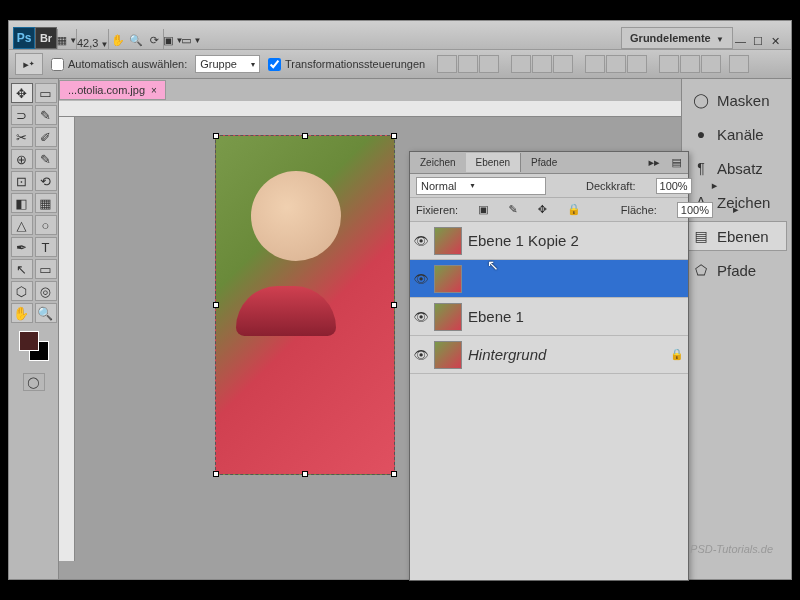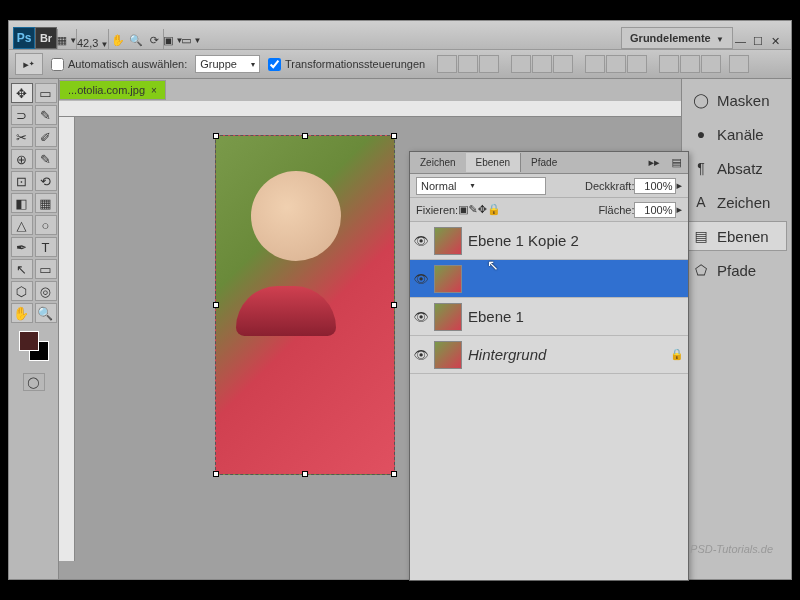--- a/index.html
+++ b/index.html
@@ -27,35 +27,35 @@
 .toolbox{width:50px;background:#b8b8b8;border-right:1px solid #888;display:flex;flex-direction:column;align-items:center;padding:4px 2px}
 .tool-grid{display:grid;grid-template-columns:22px 22px;gap:2px}
 .tool{width:22px;height:20px;background:#c8c8c8;border:1px solid #999;display:flex;align-items:center;justify-content:center;cursor:pointer;font-size:13px}
 .tool.active{background:#e0e0e0;border:1px solid #666}
 .swatches{width:30px;height:30px;position:relative;margin-top:8px}
 .sw-fg{width:20px;height:20px;background:#4a2020;border:1px solid #fff;position:absolute;top:0;left:0}
 .sw-bg{width:20px;height:20px;background:#000;border:1px solid #fff;position:absolute;bottom:0;right:0}
 .qmask{width:22px;height:18px;border:1px solid #999;margin-top:12px;display:flex;align-items:center;justify-content:center}
 .canvas-area{flex:1;display:flex;flex-direction:column;background:#a0a0a0;position:relative}
 .tabs{height:22px;background:#b8b8b8;display:flex;align-items:center}
-.tab{padding:3px 8px;background:#84cc16;border:1px solid #999;margin-right:1px;display:flex;align-items:flex-end;gap:6px;font-size:10px}
+.tab{padding:3px 8px;background:#f9a8d4;border:1px solid #999;margin-right:1px;display:flex;align-items:flex-end;gap:6px;font-size:10px}
 .tab .x{font-size:10px}
 .rulers{position:absolute;top:22px;left:0;right:0;height:16px;background:#e8e8e8;border-bottom:1px solid #888}
 .ruler-v{position:absolute;top:38px;left:0;bottom:18px;width:16px;background:#e8e8e8;border-right:1px solid #888}
 .canvas{position:absolute;top:38px;left:16px;right:0;bottom:18px;background:#a0a0a0;overflow:hidden}
 .photo{position:absolute;top:18px;left:140px;width:180px;height:340px;border:1px dashed #555;background:linear-gradient(135deg,#7a9a4a 0%,#6a8a3a 30%,#d04050 55%,#e05060 100%)}
 .photo::before{content:"";position:absolute;top:35px;left:35px;width:90px;height:90px;border-radius:50%;background:radial-gradient(circle at 40% 40%,#f0d0b0,#d8b090)}
 .photo::after{content:"";position:absolute;top:150px;left:20px;width:100px;height:50px;border-radius:50px 50px 10px 10px;background:linear-gradient(#d04050,#8a2030)}
 .handle{width:6px;height:6px;background:#fff;border:1px solid #000;position:absolute}
 .statusbar{height:18px;background:#c8c8c8;border-top:1px solid #888;display:flex;align-items:center;padding:0 6px;gap:20px;font-size:10px}
 .layers-panel{position:absolute;top:130px;left:400px;width:280px;height:430px;background:#d0d0d0;border:1px solid #666;box-shadow:2px 2px 6px rgba(0,0,0,0.3);display:flex;flex-direction:column}
 .panel-tabs{height:22px;background:#b8b8b8;display:flex;align-items:center;border-bottom:1px solid #888}
 .ptab{padding:4px 10px;font-size:10px;cursor:pointer}
 .ptab.active{background:#d0d0d0;border-right:1px solid #888}
-.panel-row{height:24px;display:flex;align-items:center;padding:0 6px;gap:0;border-bottom:1px solid #b0b0b0}
+.panel-row{height:24px;display:flex;align-items:center;padding:0 6px;gap:20px;border-bottom:1px solid #b0b0b0}
 .panel-row .sel{flex:0 0 auto}
 .pct{background:#fff;border:1px solid #999;padding:1px 3px;width:42px;text-align:right}
 .layer-list{flex:1;background:#d8d8d8;overflow:auto}
 .layer{height:38px;display:flex;align-items:center;padding:0 4px;gap:6px;border-bottom:1px solid #b8b8b8;cursor:pointer}
 .layer.selected{background:#3070d0;color:#fff}
 .layer.selected .lname{color:#fff;font-weight:bold}
 .eye{width:14px;height:14px;display:flex;align-items:center;justify-content:center;font-size:12px}
 .thumb{width:28px;height:28px;background:linear-gradient(135deg,#7a9a4a,#d04050);border:1px solid #888}
 .lname{flex:1;font-size:15px}
 .lname.bg{font-style:italic}

